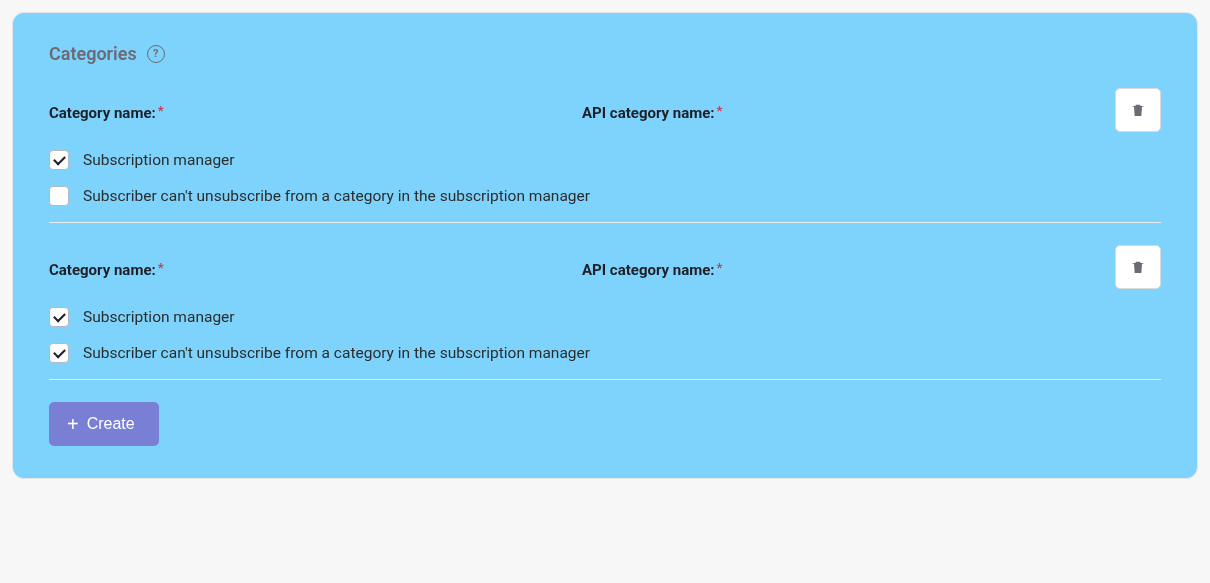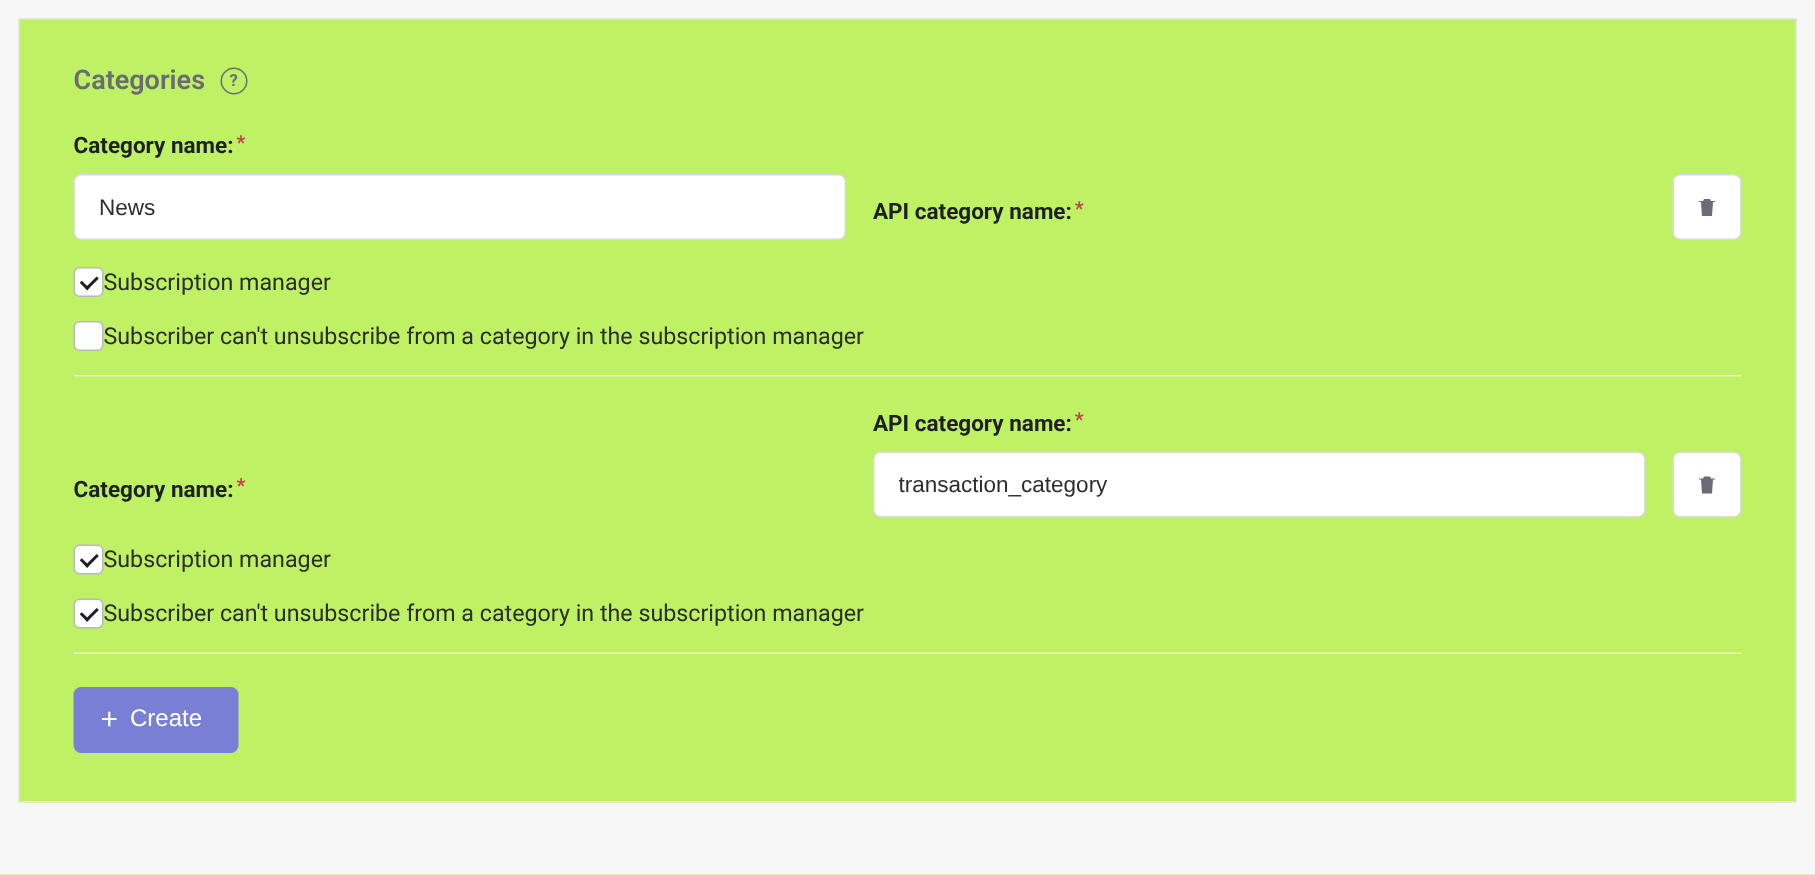--- a/index.html
+++ b/index.html
@@ -5,23 +5,23 @@
   * { box-sizing: border-box; }
   body {
     margin: 0;
     padding: 12px;
     background: #f7f7f8;
     font-family: -apple-system, BlinkMacSystemFont, "Segoe UI", Roboto, "Helvetica Neue", Arial, sans-serif;
     color: #2d2d2d;
     font-size: 15px;
   }
   .card {
-    background: #bef264;
+    background: #7dd3fc;
     border: 1px solid #e5e5ea;
-    border-radius: 0;
+    border-radius: 12px;
     padding: 30px 36px 32px 36px;
     width: 100%;
   }
   .card-header {
     display: flex;
     align-items: center;
     gap: 10px;
     margin-bottom: 24px;
   }
   .card-title {
@@ -86,20 +86,21 @@
     display: flex;
     align-items: center;
     justify-content: center;
     cursor: pointer;
     color: #6b6b76;
     flex-shrink: 0;
   }
   .checkbox-row {
     display: flex;
     align-items: center;
+    gap: 14px;
     margin-bottom: 16px;
   }
   .checkbox {
     width: 20px;
     height: 20px;
     border: 1.5px solid #b8b8c0;
     border-radius: 4px;
     display: flex;
     align-items: center;
     justify-content: center;
@@ -153,21 +154,20 @@
     <span class="card-title">Categories</span>
     <span class="help-icon">?</span>
   </div>
 
   
   <div class="row">
     <div class="field">
       <label class="field-label">
         <span>Category name:</span><span class="asterisk">*</span>
       </label>
-      <input class="text-input" type="text" value="News" style="">
     </div>
     <div class="field">
       <label class="field-label">
         <span>API category name:</span><span class="asterisk">*</span>
       </label>
     </div>
     <button class="icon-button">
       <svg width="16" height="16" viewBox="0 0 24 24" fill="currentColor">
         <path d="M6 7h12l-1 14H7L6 7zm3-3h6l1 2H8l1-2zM4 6h16v1H4V6z"></path>
       </svg>
@@ -190,21 +190,20 @@
   <div class="row">
     <div class="field">
       <label class="field-label">
         <span>Category name:</span><span class="asterisk">*</span>
       </label>
     </div>
     <div class="field">
       <label class="field-label">
         <span>API category name:</span><span class="asterisk">*</span>
       </label>
-      <input class="text-input" type="text" value="transaction_category" style="">
     </div>
     <button class="icon-button">
       <svg width="16" height="16" viewBox="0 0 24 24" fill="currentColor">
         <path d="M6 7h12l-1 14H7L6 7zm3-3h6l1 2H8l1-2zM4 6h16v1H4V6z"></path>
       </svg>
     </button>
   </div>
 
   <div class="checkbox-row">
     <div class="checkbox checked"></div>

